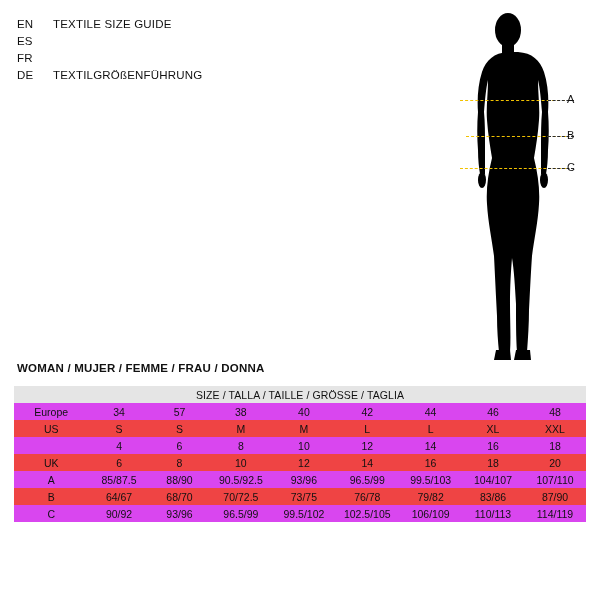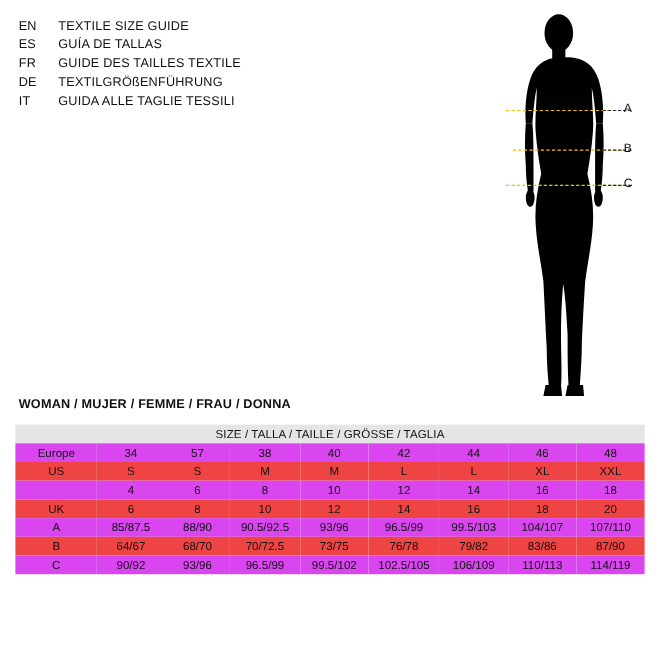--- a/index.html
+++ b/index.html
@@ -134,33 +134,27 @@
 
 <div id="page">
 
   <div class="lang-list">
     <div class="lang-row">
       <span class="lang-code">EN</span>
       <span class="lang-title">TEXTILE SIZE GUIDE</span>
     </div>
     <div class="lang-row">
       <span class="lang-code">ES</span>
-      <span class="lang-title">GUÍA DE TALLAS</span>
     </div>
     <div class="lang-row">
       <span class="lang-code">FR</span>
-      <span class="lang-title">GUIDE DES TAILLES TEXTILE</span>
     </div>
     <div class="lang-row">
       <span class="lang-code">DE</span>
       <span class="lang-title">TEXTILGRÖßENFÜHRUNG</span>
-    </div>
-    <div class="lang-row">
-      <span class="lang-code">IT</span>
-      <span class="lang-title">GUIDA ALLE TAGLIE TESSILI</span>
     </div>
   </div>
 
   <div class="figure-wrap">
     <svg class="figure-svg" width="160" height="360" viewBox="0 0 160 360">
       <g fill="#000000">
 
         <ellipse cx="78" cy="22" rx="13" ry="17"></ellipse>
 
         <rect x="72" y="35" width="12" height="12"></rect>

